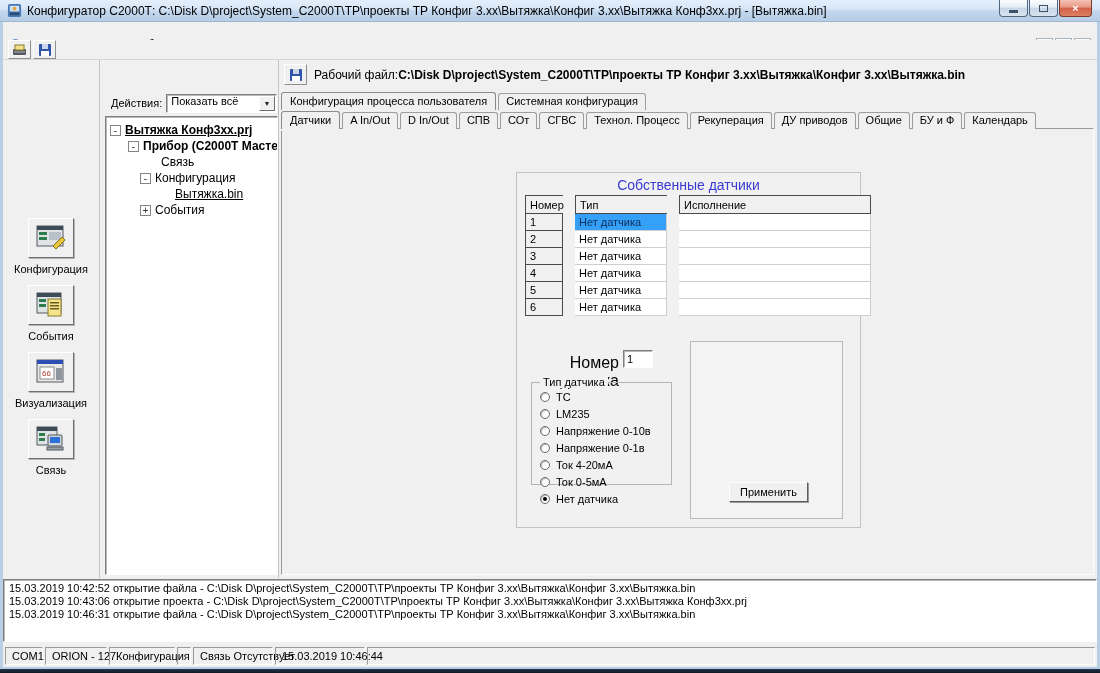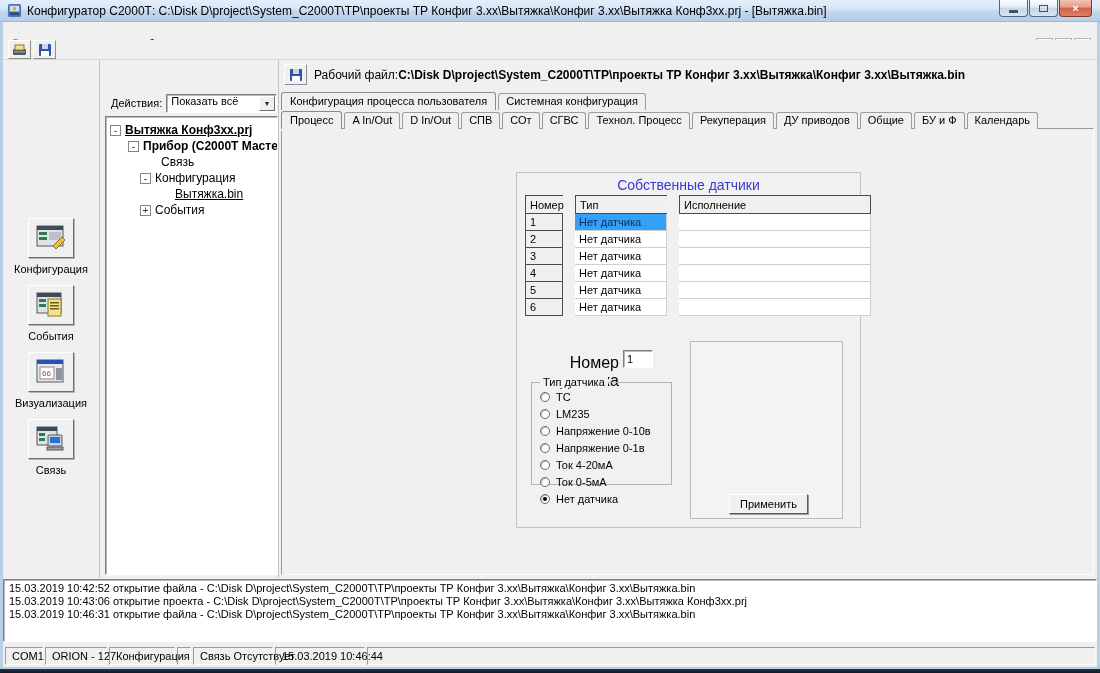--- a/index.html
+++ b/index.html
@@ -113,21 +113,21 @@
   .type-fieldset { position:absolute; left:14px; top:209px; width:141px; height:103px; border:1px solid #b4b4b4; }
   .fs-legend { position:absolute; top:-7px; left:8px; background:#f1f1f1; padding:0 3px; font-size:11px; }
   .radios { padding:8px 0 0 8px; display:flex; flex-direction:column; gap:5px; }
   .radio-row { display:flex; align-items:center; height:12px; font-size:11px; }
   .rb { width:10px; height:10px; border-radius:50%; border:1px solid #6a6a6a; background:#fff; margin-right:6px;
     flex:0 0 auto; position:relative; box-shadow:inset 1px 1px 1px #bbb; }
   .rb.on::after { content:""; position:absolute; left:2px; top:2px; width:4px; height:4px; border-radius:50%; background:#000; }
 
   .apply-panel { position:absolute; left:173px; top:168px; width:153px; height:178px;
     background:#f3f3f3; border:1px solid #b9b9b9; }
-  .apply-btn { position:absolute; left:38px; top:152px; width:79px; height:20px; background:#f0f0f0;
+  .apply-btn { position:absolute; left:38px; top:140px; width:79px; height:20px; background:#f0f0f0;
     border:1px solid; border-color:#ffffff #5c5c5c #5c5c5c #ffffff; box-shadow:1px 1px 0 #9a9a9a;
     font-size:11px; display:flex; align-items:center; justify-content:center; }
 
   
   .log { position:absolute; top:579px; left:3px; right:3px; height:63px; background:#fff;
     border:1px solid; border-color:#7f7f7f #fff #fff #7f7f7f; box-shadow:inset 1px 1px 0 #b9b9b9;
     padding:2px 2px 0 5px; font-size:11px; line-height:13px; overflow:hidden; }
   .log-line { white-space:nowrap; }
 
   
@@ -298,21 +298,21 @@
         </div>
         <span class="wf-label">Рабочий файл:</span>
         <span class="wf-path">C:\Disk D\project\System_C2000T\TP\проекты ТР Конфиг 3.xx\Вытяжка\Конфиг 3.xx\Вытяжка.bin</span>
       </div>
 
       <div class="tabs1">
         <div class="tab active">Конфигурация процесса пользователя</div>
         <div class="tab inactive">Системная конфигурация</div>
       </div>
       <div class="tabs2">
-        <div class="tab active">Процесс</div>
+        <div class="tab active">Датчики</div>
         <div class="tab inactive">A In/Out</div>
         <div class="tab inactive">D In/Out</div>
         <div class="tab inactive">СПВ</div>
         <div class="tab inactive">СОт</div>
         <div class="tab inactive">СГВС</div>
         <div class="tab inactive">Технол. Процесс</div>
         <div class="tab inactive">Рекуперация</div>
         <div class="tab inactive">ДУ приводов</div>
         <div class="tab inactive">Общие</div>
         <div class="tab inactive">БУ и Ф</div>

